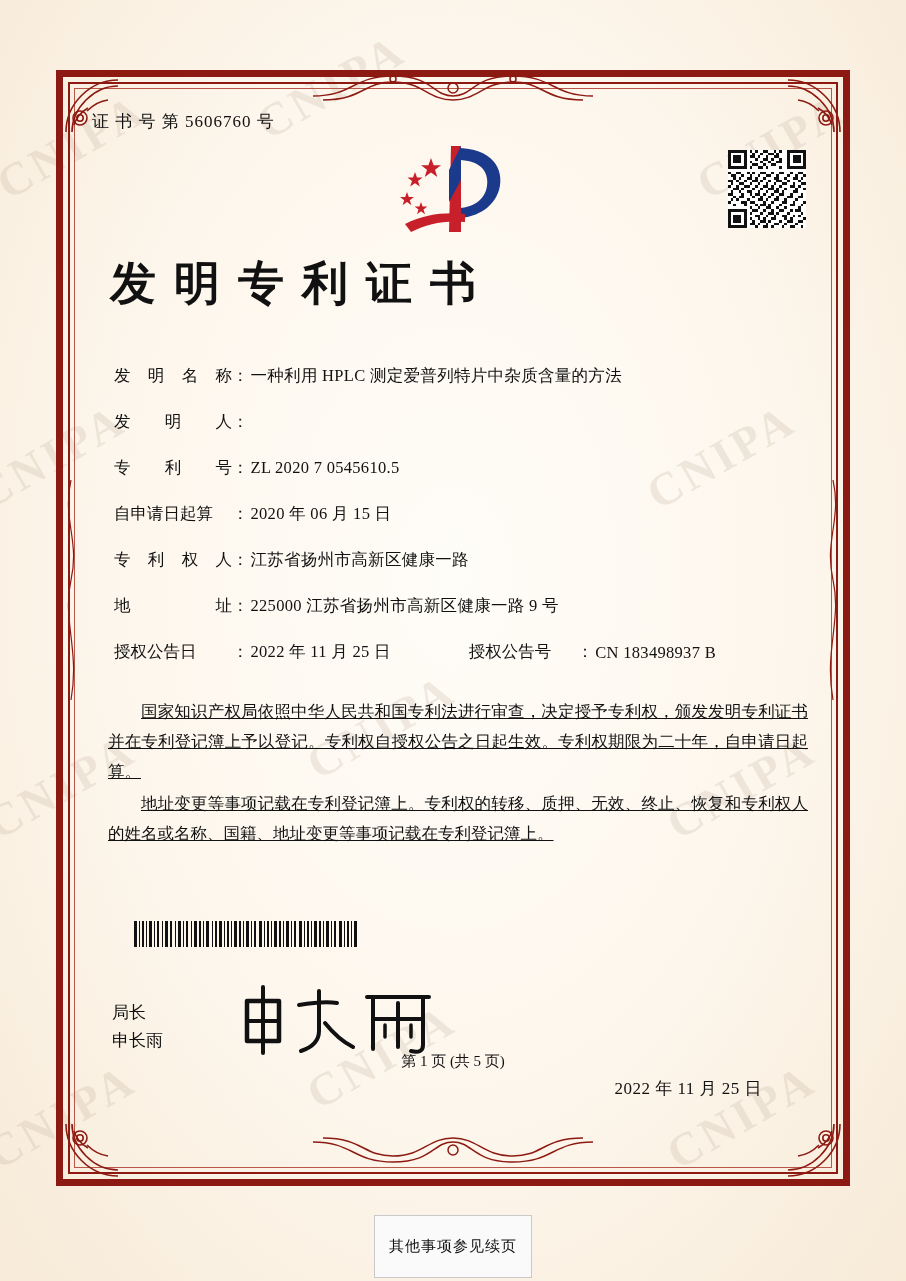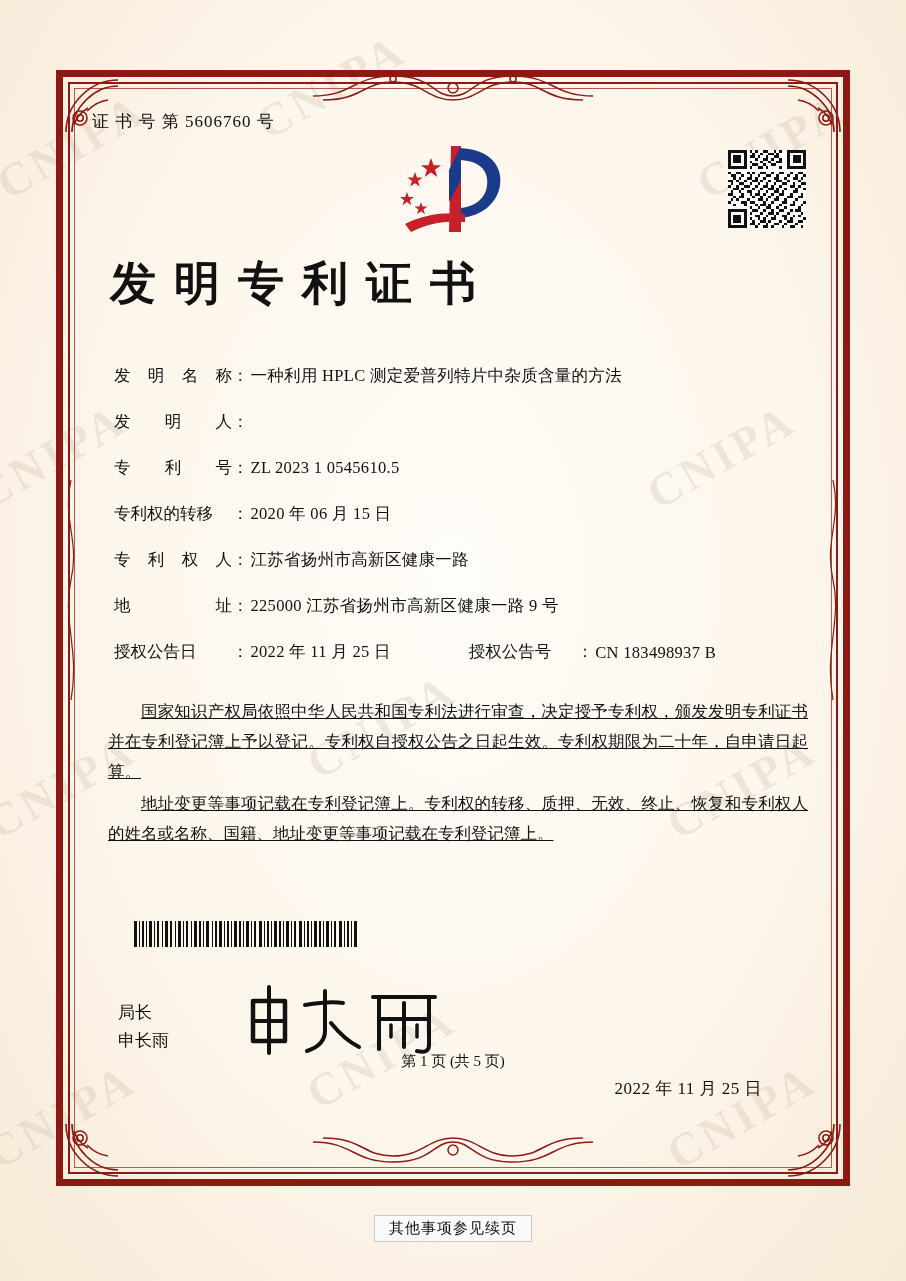--- a/index.html
+++ b/index.html
@@ -190,21 +190,21 @@
 
   .barcode {
     margin-top: 72px;
     margin-left: 42px;
     height: 26px;
     width: 240px;
   }
 
   .signature-block {
     margin-top: 46px;
-    margin-left: 26px;
+    margin-left: 20px;
     display: flex;
     align-items: flex-start;
   }
   .sig-labels {
     font-size: 17px;
     line-height: 28px;
     color: #111;
     padding-top: 6px;
   }
   .sig-script {
@@ -234,21 +234,21 @@
 
   .footnote {
     position: absolute;
     left: 50%;
     transform: translateX(-50%);
     top: 1215px;
     font-size: 15px;
     color: #111;
     border: 1px solid #c9c9c9;
     background: #fafafa;
-    padding: 3px 14px;
+    padding: 21px 14px;
     letter-spacing: 1px;
   }
 </style>
 </head>
 <body>
 
 <div class="page">
 
   <div class="watermark wm1">CNIPA</div>
   <div class="watermark wm2">CNIPA</div>
@@ -611,26 +611,26 @@
         <span class="field-colon">：</span>
       </div>
 
       <div class="field-row">
         <span class="field-label">
           <span>专</span>
             <span>利</span>
             <span>号</span>
         </span>
         <span class="field-colon">：</span>
-        <span class="field-value">ZL 2023 1 0545610.5</span>
+        <span class="field-value">ZL 2020 7 0545610.5</span>
       </div>
 
       <div class="field-row">
         <span class="field-label">
-          <span>专利权的转移</span>
+          <span>自申请日起算</span>
         </span>
         <span class="field-colon">：</span>
         <span class="field-value">2020 年 06 月 15 日</span>
       </div>
 
       <div class="field-row">
         <span class="field-label">
           <span>专</span>
             <span>利</span>
             <span>权</span>

